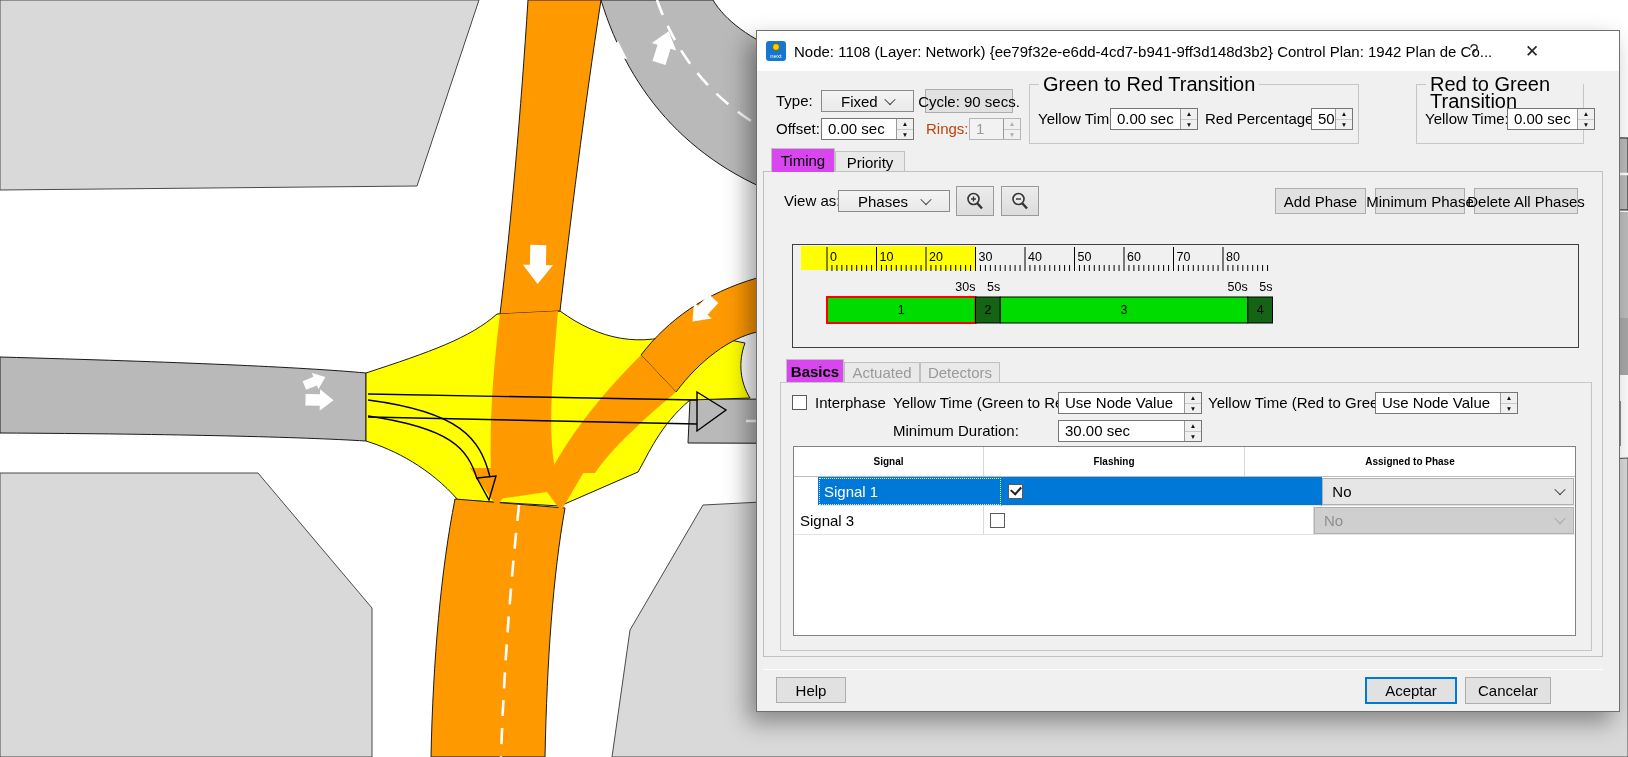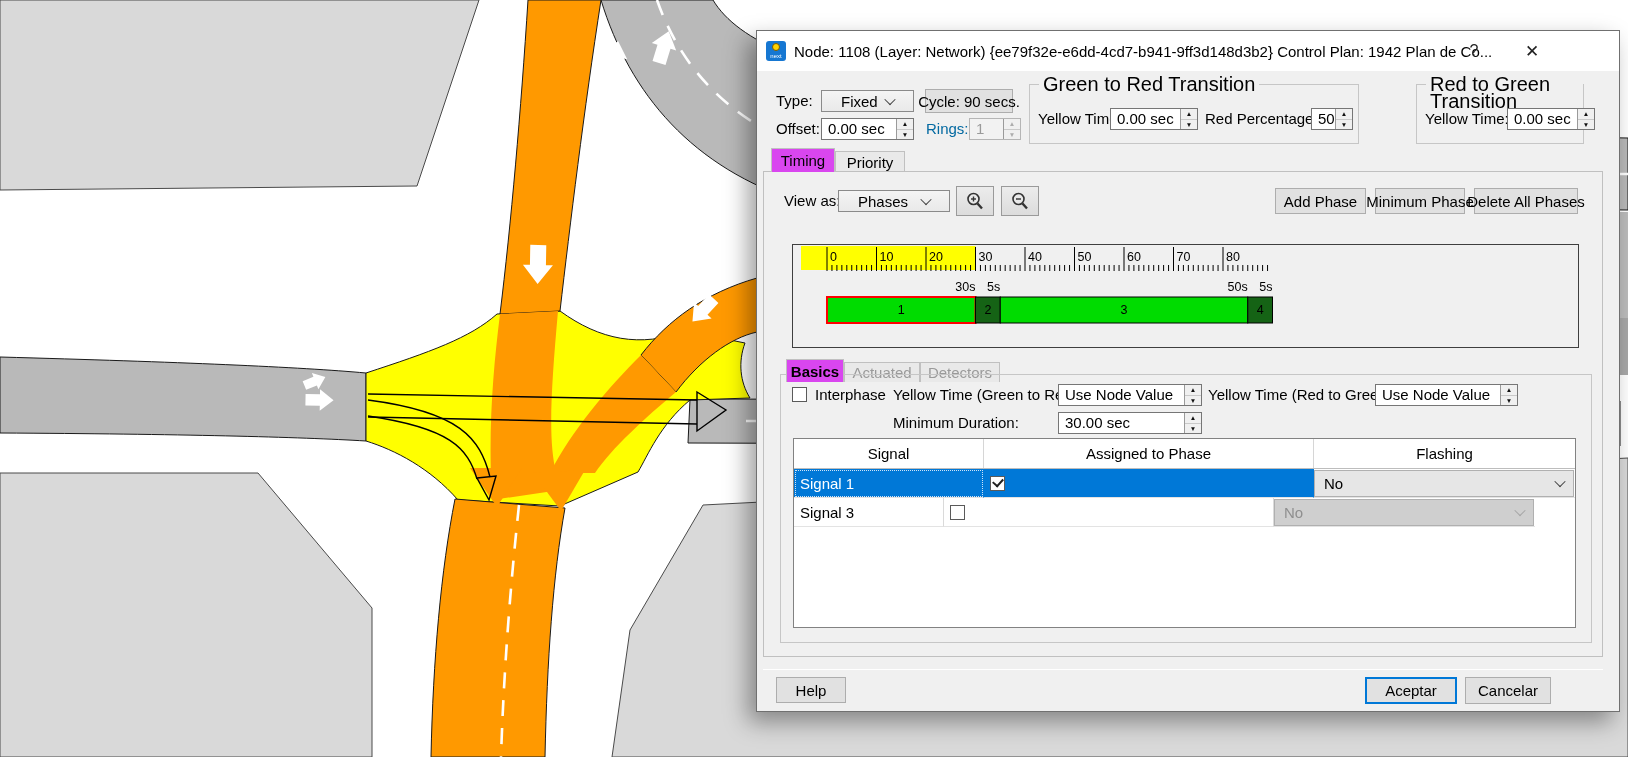--- a/index.html
+++ b/index.html
@@ -26,21 +26,21 @@
   #appicon .dot{position:absolute;left:6px;top:2px;width:8px;height:8px;border-radius:50%;
        background:#ffd200;border:1.5px solid #7a5a00}
   #appicon .nx{position:absolute;left:0;right:0;bottom:1px;text-align:center;font-size:6px;color:#fff;line-height:7px}
   #title{margin-left:8px;font-size:15px;white-space:nowrap}
   .titbtn{position:absolute;top:0;height:40px;width:34px;display:flex;align-items:center;justify-content:center;
        font-size:16px;color:#222;cursor:default}
   #helpbtn{left:700px}
   #closebtn{left:758px;font-size:17px}
 
   .lbl{position:absolute;height:22px;line-height:22px;white-space:nowrap}
-  .lbl.dis{color:#0369a1}
+  .lbl.dis{color:#c2410c}
 
   .btn{position:absolute;background:#e1e1e1;border:1px solid #adadad;display:flex;align-items:center;
        justify-content:center;font-size:15px;white-space:nowrap}
   .btn.def{border:2px solid var(--accept_border)}
 
   .combo{position:absolute;height:22px;background:linear-gradient(#f4f4f4,#e9e9e9);border:1px solid #8a8a8a;
        display:flex;align-items:center;padding:0 19px;font-size:15px}
   .chev{width:8px;height:8px;border-right:1.6px solid #404040;border-bottom:1.6px solid #404040;
        transform:rotate(45deg) translate(-1px,-1px);margin-left:auto}
   .chev.dis{border-color:#a5a5a5}
@@ -63,29 +63,29 @@
   .tab.off{background:#e9e9e9}
   .tab.disab{color:#9a9a9a}
 
   #tabframe{position:absolute;left:6px;top:140px;width:840px;height:486px;border:1px solid #c0c0c0;background:#f0f0f0}
 
   .mgbtn{position:absolute;width:38px;height:30px;background:linear-gradient(#ececec,#dcdcdc);
        border:1px solid #9a9a9a;display:flex;align-items:center;justify-content:center}
 
   #tlpanel{position:absolute;left:28px;top:72px;width:787px;height:104px;background:#f0f0f0;border:1px solid #3f3f3f}
 
-  #basicsbox{position:absolute;left:16px;top:202px;width:812px;height:269px;border:1px solid #c6c6c6}
+  #basicsbox{position:absolute;left:16px;top:210px;width:812px;height:269px;border:1px solid #c6c6c6}
 
   .cb{width:15px;height:15px;background:#fff;border:1px solid #5a5a5a;position:relative}
   .cb.checked::after{content:"";position:absolute;left:2px;top:1px;width:8px;height:5px;
        border-left:2px solid #1f1f1f;border-bottom:2px solid #1f1f1f;transform:rotate(-48deg)}
 
   #tbl{position:absolute;left:12px;top:63px;width:783px;height:190px;background:#fff;border:1px solid #828282}
   #thead{display:flex;height:30px;border-bottom:1px solid #bdbdbd}
-  .th{display:flex;align-items:center;justify-content:center;font-weight:normal;font-size:15px;
+  .th{display:flex;align-items:center;justify-content:center;font-weight:bold;font-size:10px;
       border-right:1px solid #d6d6d6}
   .th:last-child{border-right:none}
   .trow{display:flex;height:29px}
   .tc{border-right:1px solid #dadada;border-bottom:1px solid #e3e3e3;display:flex;align-items:center;
       padding:0 6px;font-size:15px;overflow:hidden}
   .tc:last-child{border-right:none;padding:0}
   .trow.sel .tc1,.trow.sel .tc2{background:var(--selection_blue);color:#fff;border-right-color:var(--selection_blue)}
   .trow.sel .tc1{outline:1px dotted #cfe4f7;outline-offset:-2px}
   .fcombo{flex:1;height:27px;margin:1px 1px 1px 0;display:flex;align-items:center;padding:0 9px;
       background:#e6e6e6;border:1px solid #b0b0b0;font-size:15px}
@@ -391,38 +391,38 @@
         <span class="val">30.00 sec</span>
         <span class="btns">
             <span class="sb">▲</span>
             <span class="sb">▼</span>
           </span>
       </div>
 
       <div id="tbl">
         <div id="thead">
           <div class="th" style="width:190px">Signal</div>
+          <div class="th" style="width:261px">Flashing</div>
           <div class="th" style="width:330px">Assigned to Phase</div>
-          <div class="th" style="width:261px">Flashing</div>
         </div>
         <div id="tbl-rows">
             <div class="trow sel">
-              <div class="tc tc1" style="width: 190px;">Signal 1</div>
+              <div class="tc tc1" style="width: 190px; margin-left: 24px;">Signal 1</div>
               <div class="tc tc2" style="width: 330px;">
                 <div class="cb checked"></div>
               </div>
               <div class="tc tc3" style="width: 261px;">
                 <div class="fcombo">
                   <span>No</span>
                   <span class="chev"></span>
                 </div>
               </div>
             </div>
             <div class="trow">
-              <div class="tc tc1" style="width: 150px;">Signal 3</div>
+              <div class="tc tc1" style="width: 190px;">Signal 3</div>
               <div class="tc tc2" style="width: 330px;">
                 <div class="cb"></div>
               </div>
               <div class="tc tc3" style="width: 261px;">
                 <div class="fcombo dis">
                   <span>No</span>
                   <span class="chev dis"></span>
                 </div>
               </div>
             </div>

